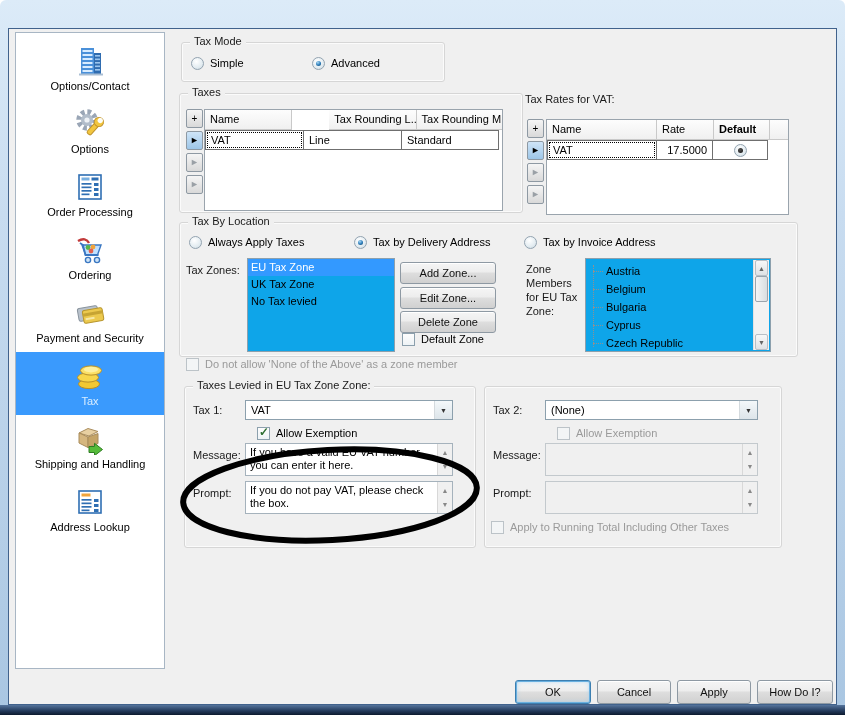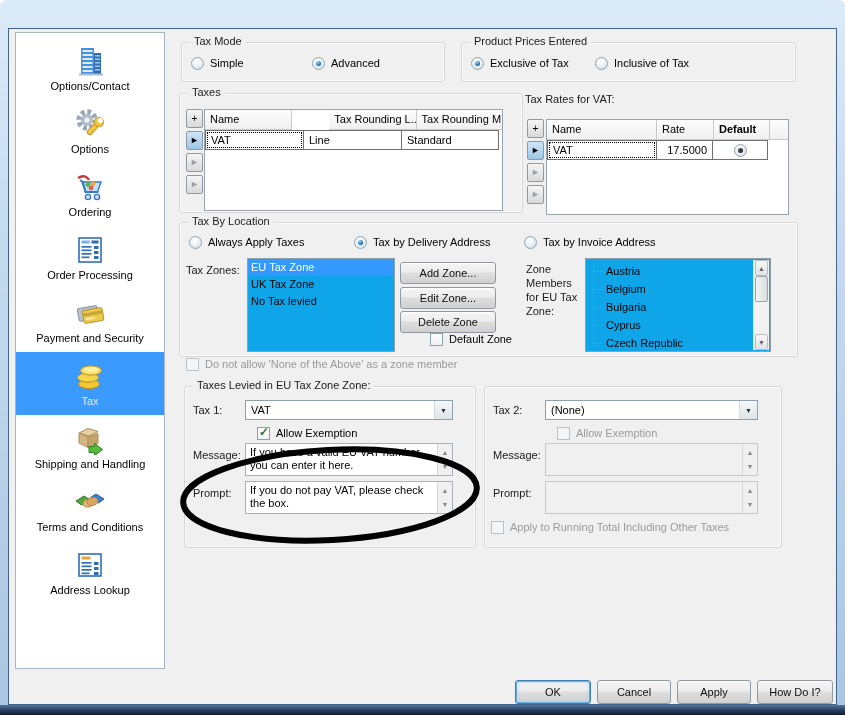--- a/index.html
+++ b/index.html
@@ -139,52 +139,52 @@
           <g transform="rotate(42 20 19)">
             <rect x="17.8" y="13" width="5" height="15" rx="2" fill="#f2c63e" stroke="#c0922a"></rect>
             <circle cx="20.3" cy="12" r="4.6" fill="#f2c63e" stroke="#c0922a"></circle>
             <circle cx="20.3" cy="10" r="2.6" fill="#fdfdf6"></circle>
           </g>
         </svg>
         <span class="lbl">Options</span>
       </div>
       <div class="side-item">
         <svg class="icon32" viewBox="0 0 32 32">
+          <rect x="5" y="4" width="22" height="24" fill="#fff" stroke="#2f6fb3" stroke-width="1.6"></rect>
+          <rect x="7.5" y="6.5" width="8" height="3" fill="#7ab0e0"></rect>
+            <rect x="17.5" y="6.5" width="7" height="3" fill="#2f6fb3"></rect>
+          <g fill="#2f6fb3">
+              <rect x="7.5" y="12" width="10" height="1.7"></rect>
+              <rect x="7.5" y="15.5" width="10" height="1.7"></rect>
+              <rect x="7.5" y="19" width="10" height="1.7"></rect>
+              <rect x="7.5" y="22.5" width="8" height="1.7"></rect>
+            </g>
+          <g fill="#2f6fb3">
+              <rect x="20" y="12" width="4.5" height="3"></rect>
+              <rect x="20" y="17" width="4.5" height="3"></rect>
+              <rect x="20" y="22" width="4.5" height="3"></rect>
+            </g>
+        </svg>
+        <span class="lbl">Order Processing</span>
+      </div>
+      <div class="side-item">
+        <svg class="icon32" viewBox="0 0 32 32">
           <path d="M4 7 C9 4 13 5 15 9" stroke="#c23a3a" stroke-width="2.4" fill="none"></path>
           <path d="M8 11 h19 l-3.5 10 h-12 z" fill="#bfe0ff" stroke="#3a77c2" stroke-width="1.4"></path>
           <circle cx="14" cy="13.5" r="2.4" fill="#58b54a"></circle>
             <circle cx="19" cy="13" r="2.4" fill="#f0a43c"></circle>
             <circle cx="17" cy="17" r="2.4" fill="#e45f4d"></circle>
           <path d="M6 9 l3 2 2.5 10 h13" stroke="#3a77c2" stroke-width="1.8" fill="none"></path>
           <circle cx="14" cy="26" r="2.6" fill="#cfe4f7" stroke="#3a77c2" stroke-width="1.4"></circle>
           <circle cx="23" cy="26" r="2.6" fill="#cfe4f7" stroke="#3a77c2" stroke-width="1.4"></circle>
         </svg>
         <span class="lbl">Ordering</span>
       </div>
       <div class="side-item">
         <svg class="icon32" viewBox="0 0 32 32">
-          <rect x="5" y="4" width="22" height="24" fill="#fff" stroke="#2f6fb3" stroke-width="1.6"></rect>
-          <rect x="7.5" y="6.5" width="8" height="3" fill="#7ab0e0"></rect>
-            <rect x="17.5" y="6.5" width="7" height="3" fill="#2f6fb3"></rect>
-          <g fill="#2f6fb3">
-              <rect x="7.5" y="12" width="10" height="1.7"></rect>
-              <rect x="7.5" y="15.5" width="10" height="1.7"></rect>
-              <rect x="7.5" y="19" width="10" height="1.7"></rect>
-              <rect x="7.5" y="22.5" width="8" height="1.7"></rect>
-            </g>
-          <g fill="#2f6fb3">
-              <rect x="20" y="12" width="4.5" height="3"></rect>
-              <rect x="20" y="17" width="4.5" height="3"></rect>
-              <rect x="20" y="22" width="4.5" height="3"></rect>
-            </g>
-        </svg>
-        <span class="lbl">Order Processing</span>
-      </div>
-      <div class="side-item">
-        <svg class="icon32" viewBox="0 0 32 32">
           <rect x="4" y="10" width="20" height="13" rx="2" transform="rotate(-10 14 16)" fill="#b9c2cc" stroke="#8a949e"></rect>
           <g transform="rotate(-10 19 18)">
             <rect x="9" y="12" width="20" height="13" rx="2" fill="#ecc94e" stroke="#b8962e"></rect>
             <rect x="9" y="15" width="20" height="3" fill="#c7a433"></rect>
             <rect x="11" y="20" width="9" height="2" fill="#f7e9a8"></rect>
           </g>
         </svg>
         <span class="lbl">Payment and Security</span>
       </div>
       <div class="side-item sel">
@@ -197,29 +197,20 @@
         <span class="lbl">Tax</span>
       </div>
       <div class="side-item">
         <svg class="icon32" viewBox="0 0 32 32">
           <path d="M5 10 l9 -4.5 10 3 -9 4.5 z" fill="#e8d0a2" stroke="#a98c5c"></path>
           <path d="M5 10 v10 l9 4.5 v-10.5 z" fill="#d5b67f" stroke="#a98c5c"></path>
           <path d="M14 14 l10 -3.5 v10 l-10 4 z" fill="#c5a467" stroke="#a98c5c"></path>
           <path d="M15 23.5 h5.5 v-3.2 l8 6.2 -8 6.2 v-3.2 h-5.5 z" fill="#55bb3a" stroke="#2e7d22"></path>
         </svg>
         <span class="lbl">Shipping and Handling</span>
-      </div>
-      <div class="side-item">
-        <svg class="icon32" viewBox="0 0 32 32">
-          <path d="M2 15 l8 -5 5.5 3.5 -8 5.5 z" fill="#51a838" stroke="#35762a"></path>
-          <path d="M30 13 l-8 -5 -5.5 3.5 8 5.5 z" fill="#3a7fd0" stroke="#2a5c99"></path>
-          <ellipse cx="14.5" cy="17" rx="5.6" ry="3.8" transform="rotate(-14 14.5 17)" fill="#e8b878" stroke="#b5854a"></ellipse>
-          <ellipse cx="18.5" cy="15.5" rx="5.6" ry="3.8" transform="rotate(-14 18.5 15.5)" fill="#d9a55f" stroke="#b5854a"></ellipse>
-        </svg>
-        <span class="lbl">Terms and Conditions</span>
       </div>
       <div class="side-item">
         <svg class="icon32" viewBox="0 0 32 32">
           <rect x="5" y="5" width="22" height="22" fill="#fff" stroke="#2f6fb3" stroke-width="1.6"></rect>
           <rect x="7.5" y="7.5" width="9" height="3" fill="#f0a43c"></rect>
           <g fill="#2f6fb3">
               <rect x="7.5" y="13" width="10" height="1.7"></rect>
               <rect x="7.5" y="16.5" width="10" height="1.7"></rect>
               <rect x="7.5" y="20" width="10" height="1.7"></rect>
               <rect x="7.5" y="23.5" width="8" height="1.7"></rect>
@@ -239,31 +230,20 @@
       <div class="radio-item" style="left:9px;top:14px;">
         <span class="rb"></span>
         <span>Simple</span>
       </div>
       <div class="radio-item" style="left:130px;top:14px;">
         <span class="rb on"></span>
         <span>Advanced</span>
       </div>
     </div>
 
-    <div class="group" style="left:452px;top:13px;width:333px;height:38px;">
-      <span class="legend">Product Prices Entered</span>
-      <div class="radio-item" style="left:9px;top:14px;">
-        <span class="rb on"></span>
-        <span>Exclusive of Tax</span>
-      </div>
-      <div class="radio-item" style="left:133px;top:14px;">
-        <span class="rb"></span>
-        <span>Inclusive of Tax</span>
-      </div>
-    </div>
 
     <div class="group" style="left:170px;top:64px;width:342px;height:118px;">
       <span class="legend">Taxes</span>
       <div class="sel-btn" style="left:6px;top:15px;">
           <span>+</span>
         </div>
       <div class="sel-btn active" style="left:6px;top:37px;">
           <span class="tri">►</span>
         </div>
       <div class="sel-btn idle" style="left:6px;top:59px;">
@@ -339,21 +319,21 @@
 
       <div class="btn" style="left:220px;top:39px;width:94px;height:20px;">
           <span>Add Zone...</span>
         </div>
       <div class="btn" style="left:220px;top:64px;width:94px;height:20px;">
           <span>Edit Zone...</span>
         </div>
       <div class="btn" style="left:220px;top:88px;width:94px;height:20px;">
           <span>Delete Zone</span>
         </div>
-      <div class="check-item" style="left:222px;top:110px;margin-left:28px;">
+      <div class="check-item" style="left:222px;top:110px;">
         <span class="cb"></span>
         <span>Default Zone</span>
       </div>
 
       <span class="plain-label" style="left:346px;top:39px;width:58px;white-space:normal;line-height:14px;">Zone Members for EU Tax Zone:</span>
       <div class="listbox" style="left:405px;top:35px;width:184px;height:92px;">
         <div class="tree">
           <div class="tree-item">Austria</div>
           <div class="tree-item">Belgium</div>
           <div class="tree-item">Bulgaria</div>

